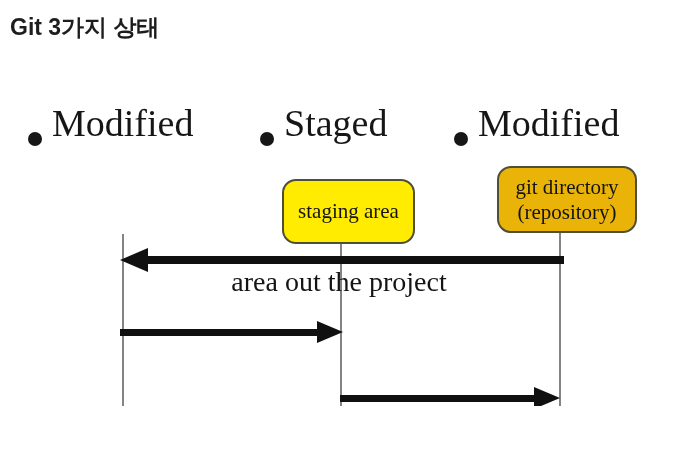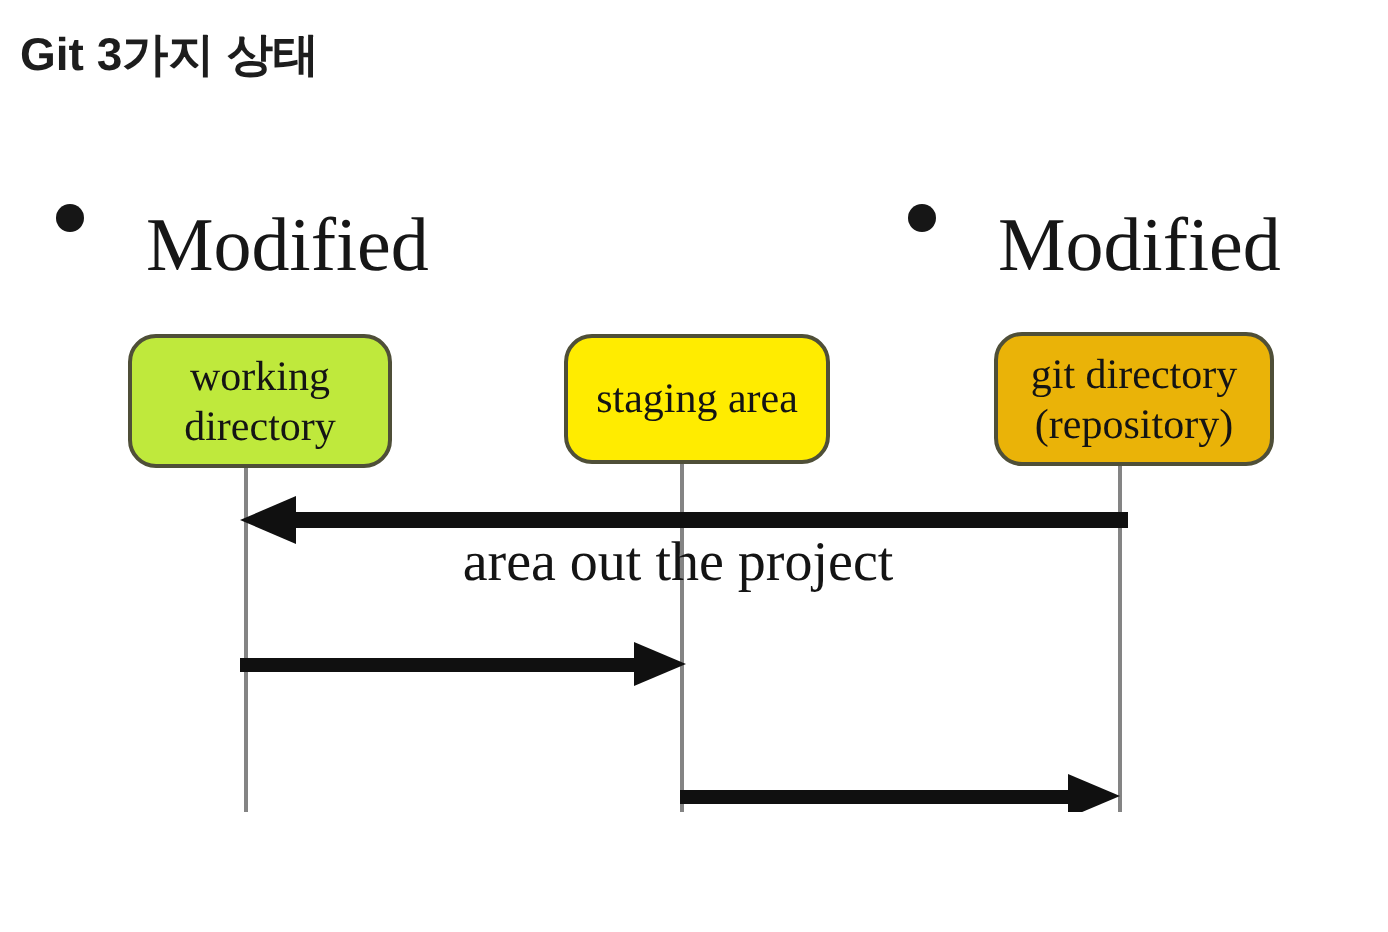--- a/index.html
+++ b/index.html
@@ -21,22 +21,22 @@
     font-weight: 700;
     font-size: 23px;
     color: #1d1d1d;
     white-space: nowrap;
   }
   
   .state {
     position: absolute;
     top: 100px;
     display: flex;
-    align-items: flex-start;
-    gap: 31px;
+    align-items: flex-end;
+    gap: 10px;
     font-size: 38px;
     line-height: 46px;
     color: #161616;
     white-space: nowrap;
   }
   .state .dot {
     width: 14px;
     height: 14px;
     border-radius: 50%;
     background: #161616;
@@ -118,29 +118,30 @@
 <body>
 
 <div id="canvas">
 
   <div class="page-title">Git 3가지 상태</div>
 
   <div class="state state-modified">
     <span class="dot"></span>
     <span>Modified</span>
   </div>
+  <div class="state state-staged">
+    <span class="dot"></span>
+    <span>Staged</span>
+  </div>
   <div class="state state-committed">
     <span class="dot"></span>
     <span>Modified</span>
   </div>
 
-  <div class="node node-working" style="background-color: rgb(191, 233, 60);">
-    <span>working directory</span>
-  </div>
-  <div class="node node-staging" style="background-color: rgb(255, 236, 0);">
+  <div class="node node-staging" style="background-color: rgb(255, 236, 0); margin-top: 12px;">
     <span>staging area</span>
   </div>
   <div class="node node-gitdir" style="background-color: #eab308;">
     <span>git directory (repository)</span>
   </div>
 
   <div class="vline vline-working"></div>
   <div class="vline vline-staging"></div>
   <div class="vline vline-gitdir"></div>
 

